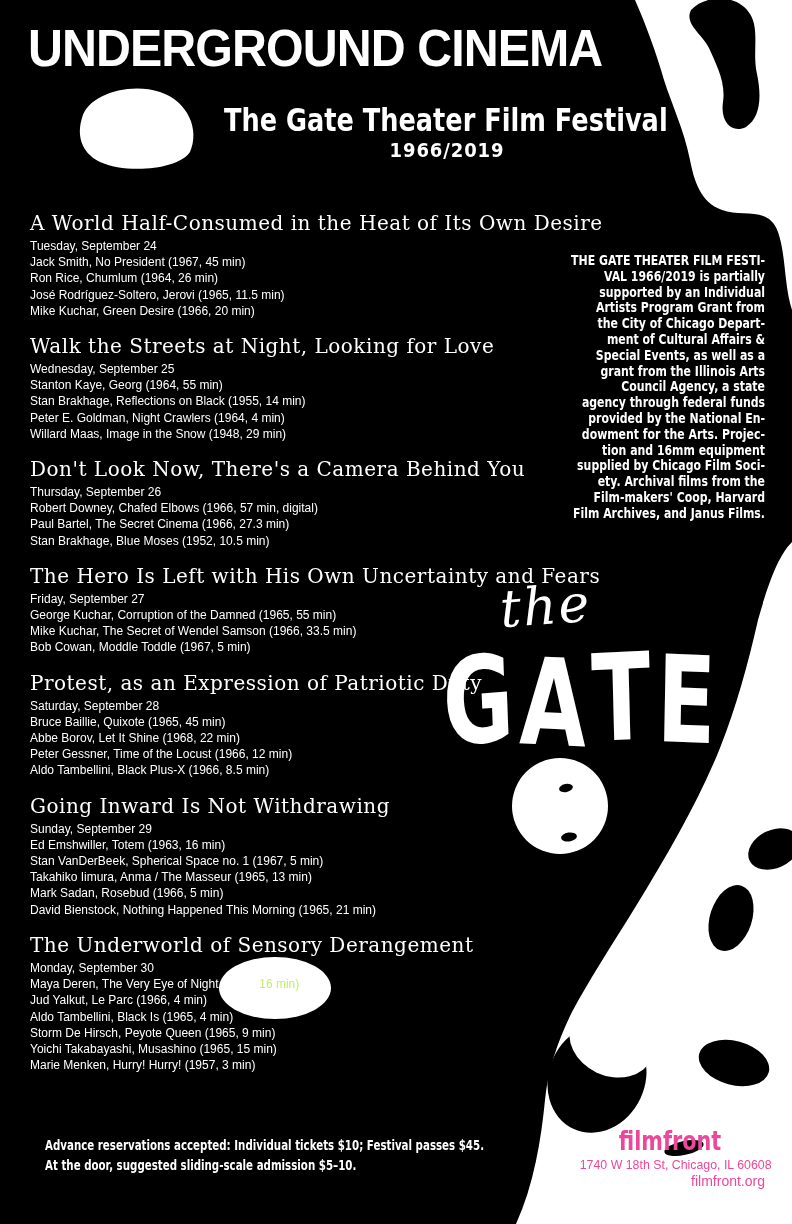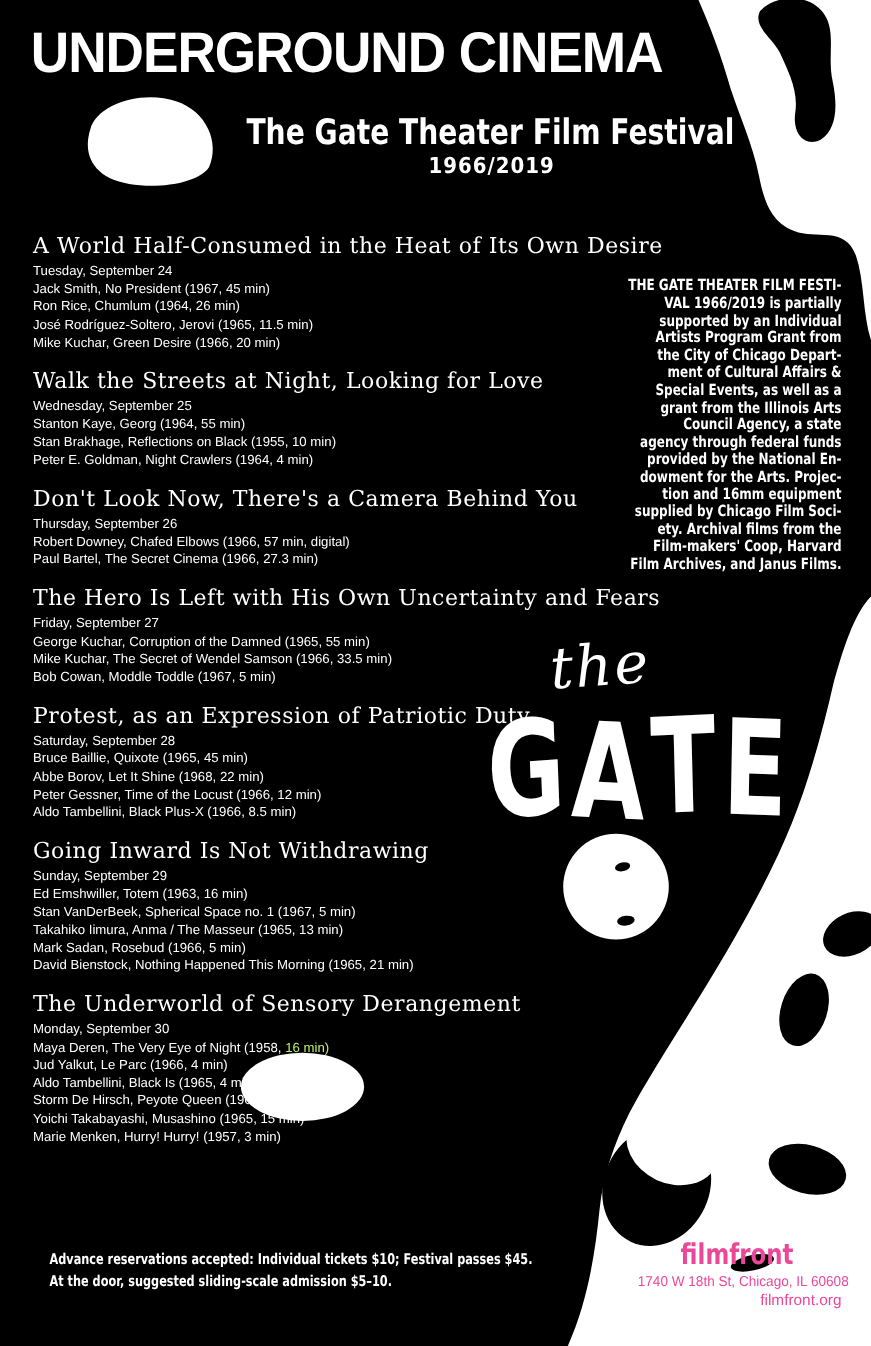--- a/index.html
+++ b/index.html
@@ -138,28 +138,30 @@
         <div class="pdate">Tuesday, September 24</div>
         <div class="film">Jack Smith, No President (1967, 45 min)</div>
         <div class="film">Ron Rice, Chumlum (1964, 26 min)</div>
         <div class="film">José Rodríguez-Soltero, Jerovi (1965, 11.5 min)</div>
         <div class="film">Mike Kuchar, Green Desire (1966, 20 min)</div>
       </div>
       <div class="section">
         <div class="heading">Walk the Streets at Night, Looking for Love</div>
         <div class="pdate">Wednesday, September 25</div>
         <div class="film">Stanton Kaye, Georg (1964, 55 min)</div>
-        <div class="film">Stan Brakhage, Reflections on Black (1955, 10 min)</div>
+        <div class="film">Stan Brakhage, Reflections on Black (1955, 14 min)</div>
         <div class="film">Peter E. Goldman, Night Crawlers (1964, 4 min)</div>
+        <div class="film">Willard Maas, Image in the Snow (1948, 29 min)</div>
       </div>
       <div class="section">
         <div class="heading">Don't Look Now, There's a Camera Behind You</div>
         <div class="pdate">Thursday, September 26</div>
         <div class="film">Robert Downey, Chafed Elbows (1966, 57 min, digital)</div>
         <div class="film">Paul Bartel, The Secret Cinema (1966, 27.3 min)</div>
+        <div class="film">Stan Brakhage, Blue Moses (1952, 10.5 min)</div>
       </div>
       <div class="section">
         <div class="heading">The Hero Is Left with His Own Uncertainty and Fears</div>
         <div class="pdate">Friday, September 27</div>
         <div class="film">George Kuchar, Corruption of the Damned (1965, 55 min)</div>
         <div class="film">Mike Kuchar, The Secret of Wendel Samson (1966, 33.5 min)</div>
         <div class="film">Bob Cowan, Moddle Toddle (1967, 5 min)</div>
       </div>
       <div class="section">
         <div class="heading">Protest, as an Expression of Patriotic Duty</div>

